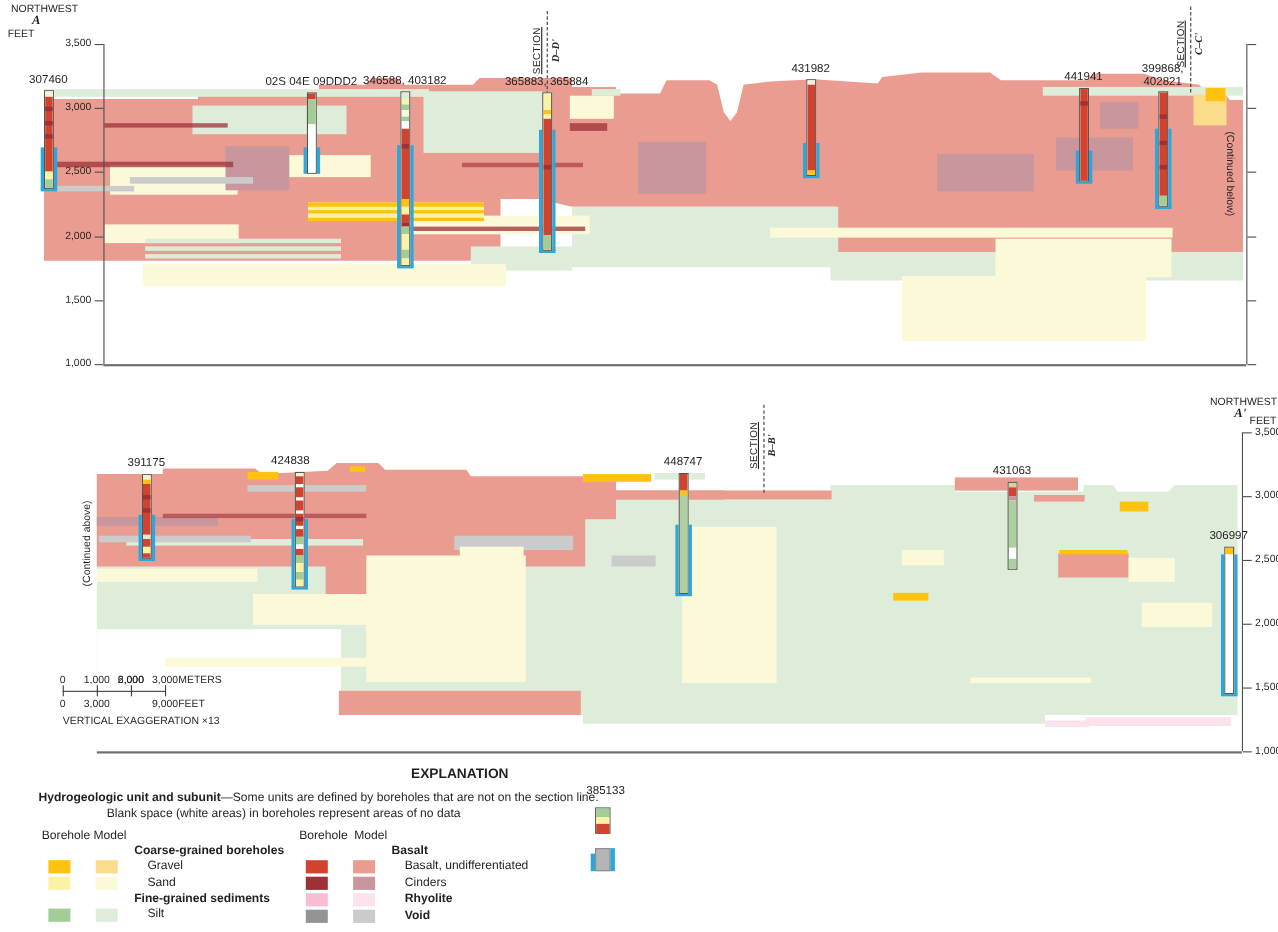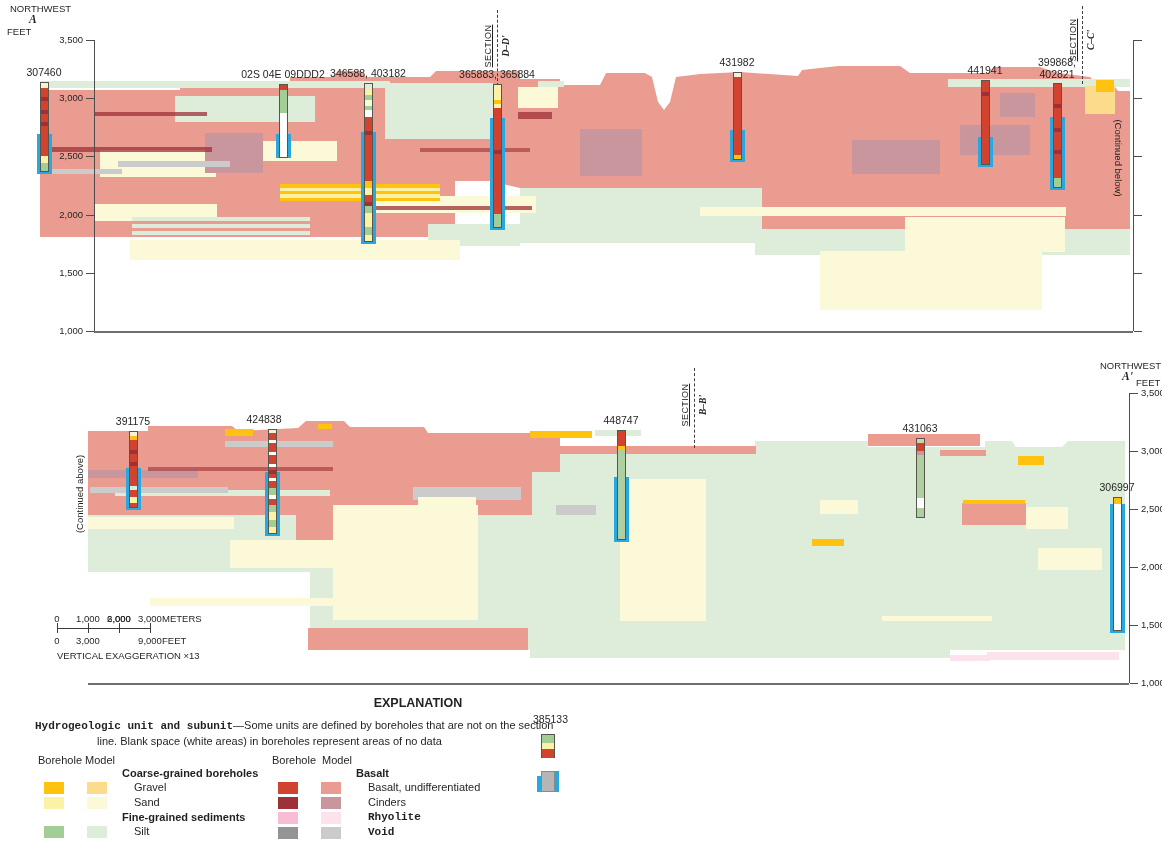--- a/index.html
+++ b/index.html
@@ -30,21 +30,21 @@
   .intro{position:absolute;font-size:11px;line-height:1.32;padding-left:62px;text-indent:-62px;z-index:6;}
   .leg{position:absolute;z-index:6;}
   .leg-colhead{position:absolute;top:0;font-size:11px;}
   .lg-row{position:absolute;left:0;height:15px;width:100%;}
   .lg-sw{position:absolute;width:20px;height:12px;top:1px;}
   .lg-head{position:absolute;left:84px;font-size:11px;font-weight:bold;white-space:nowrap;}
   .lg-item{position:absolute;left:96px;font-size:11px;white-space:nowrap;}
   .sym-id{position:absolute;font-size:10.5px;z-index:6;}
   .sym-bh{position:absolute;width:14px;height:24px;box-sizing:border-box;border:1px solid #56564c;z-index:6;}
   .sym-txt{position:absolute;font-size:11px;line-height:1.3;padding-left:28px;text-indent:-28px;z-index:6;width:250px;}
-  .b{font-weight:bold;font-family:Liberation Mono, monospace;}
+  .b{font-weight:bold;}
 </style>
 </head>
 <body>
 
 <div id="figure">
 
   <svg id="geo" width="1162" height="700" viewBox="0 0 1162 700">
 
     <path fill="#ea9c90" d="M40,90 L180,90 L180,84 L290,84 L290,77 L332,77 L338,71 L360,71 L366,77 L430,77 L436,71 L520,71 L520,79 L560,79 L560,85 L600,85 L606,73 L645,73 L652,77 L658,102 L664,110 L670,102 L676,77 L700,74 L740,72 L798,76 L802,70 L838,66 L900,66 L910,73 L988,73 L994,67 L1040,67 L1058,73 L1090,77 L1096,83 L1112,83 L1118,91 L1130,91 L1130,230 L760,230 L760,188 L520,188 L490,181 L455,181 L455,237 L40,237 Z"></path>
     <rect x="40" y="81" width="350" height="7" fill="#deedda"></rect>

